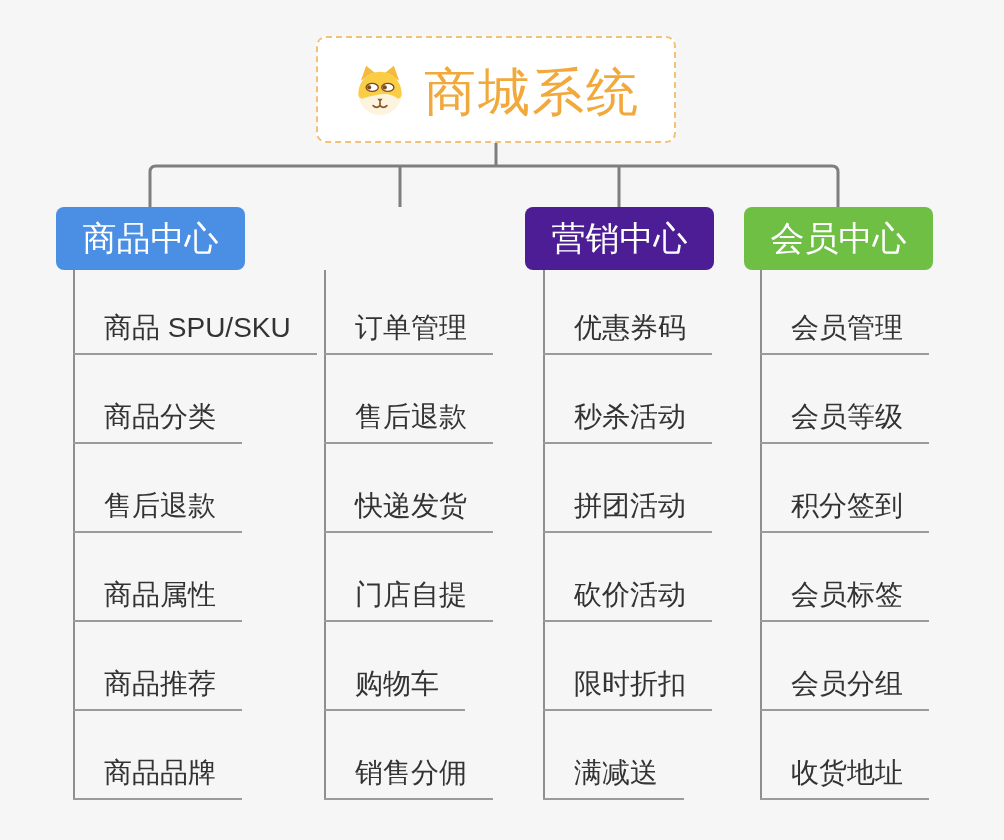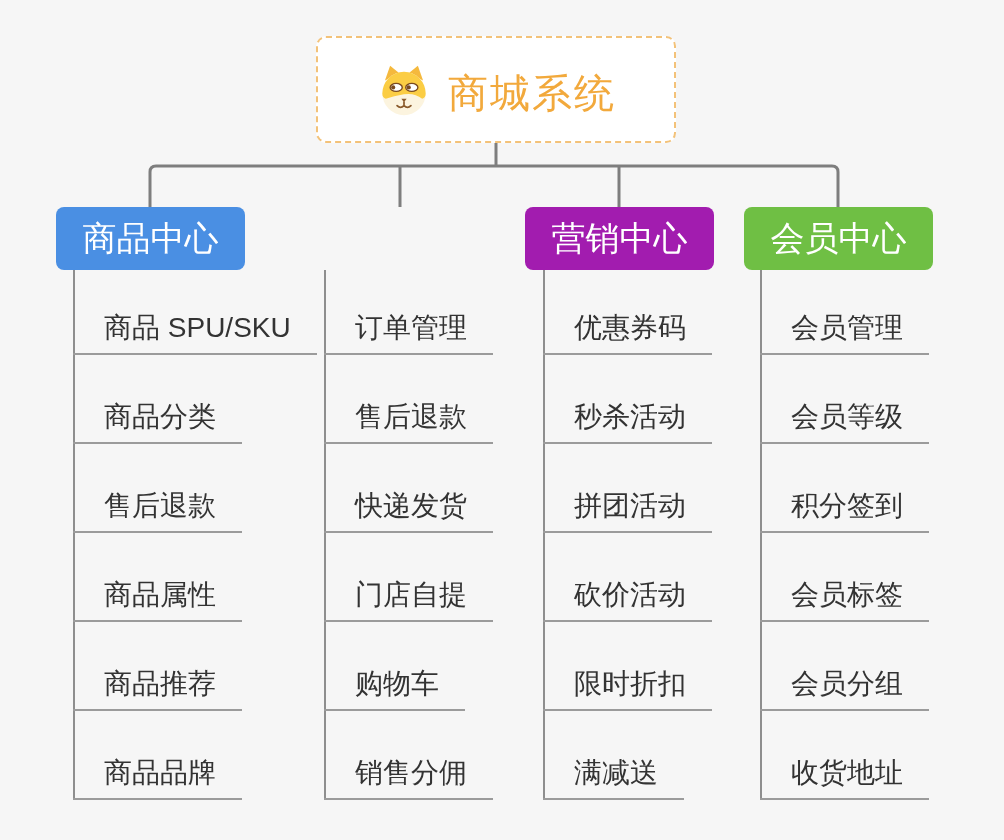--- a/index.html
+++ b/index.html
@@ -4,21 +4,21 @@
 <style>
   html,body{margin:0;padding:0;}
   body{font-family:"Liberation Sans","DejaVu Sans",sans-serif;}
   .canvas{position:relative;width:1004px;height:840px;background:#f6f6f6;overflow:hidden;}
   .connectors{position:absolute;left:0;top:0;pointer-events:none;}
   .root-node{
     position:absolute;left:316px;top:36px;width:360px;height:107px;
     box-sizing:border-box;background:#ffffff;border:2px dashed #f3c279;border-radius:10px;
     display:flex;align-items:center;justify-content:center;gap:16px;
   }
-  .root-title{font-size:40px;letter-spacing:2px;color:#f2a93c;white-space:nowrap;margin-top:7px;}
+  .root-title{font-size:52px;letter-spacing:2px;color:#f2a93c;white-space:nowrap;margin-top:7px;}
   .dog{width:56px;height:52px;display:inline-flex;}
   .branch-header{
     position:absolute;top:207px;width:189px;height:63px;border-radius:8px;
     display:flex;align-items:center;justify-content:center;
     color:#ffffff;font-size:34px;white-space:nowrap;
   }
   .bh-0{left:56px;}  .bh-1{left:306px;} .bh-2{left:525px;} .bh-3{left:744px;}
   .branch-column{position:absolute;top:270px;width:230px;height:534px;}
   .col-0{left:73px;} .col-1{left:324px;} .col-2{left:543px;} .col-3{left:760px;}
   .trunk{position:absolute;left:0;top:0;width:2px;height:530px;background:#8e8e8e;}
@@ -56,21 +56,21 @@
         <circle cx="19.5" cy="27" r="2.4" fill="#7a4a1f"></circle>
         <circle cx="37.5" cy="27" r="2.4" fill="#7a4a1f"></circle>
         <path d="M29 40 h6 l-3 4 z" fill="#8a5a2b"></path>
         <path d="M32 44 v3 M24 48 q4 4 8 0 q4 4 8 0" stroke="#8a5a2b" stroke-width="2" fill="none" stroke-linecap="round"></path>
       </svg>
     </span>
     <span class="root-title" style="color: rgb(242, 169, 60);">商城系统</span>
   </div>
 
   <div class="branch-header bh-0" style="background: rgb(74, 143, 227);">商品中心</div>
-  <div class="branch-header bh-2" style="background: #a21caf; text-align: center;">营销中心</div>
+  <div class="branch-header bh-2" style="background: #4c1d95; text-align: center;">营销中心</div>
   <div class="branch-header bh-3" style="background: rgb(111, 191, 68);">会员中心</div>
 
   <div class="branch-column col-0">
     <div class="trunk"></div>
     <div class="leaf l0">商品 SPU/SKU</div>
     <div class="leaf l1">商品分类</div>
     <div class="leaf l2">售后退款</div>
     <div class="leaf l3">商品属性</div>
     <div class="leaf l4">商品推荐</div>
     <div class="leaf l5">商品品牌</div>

